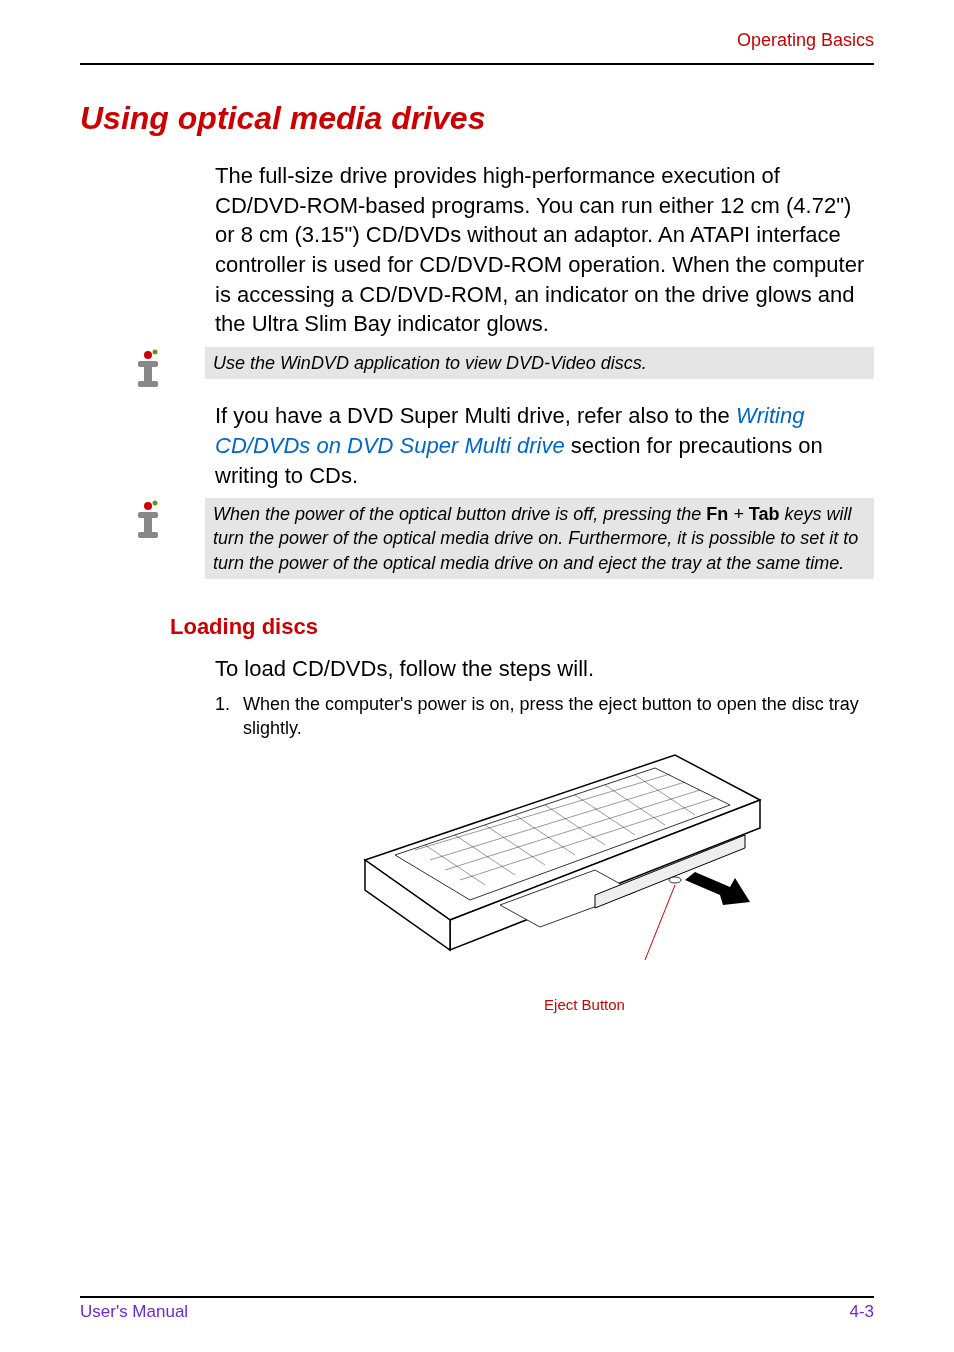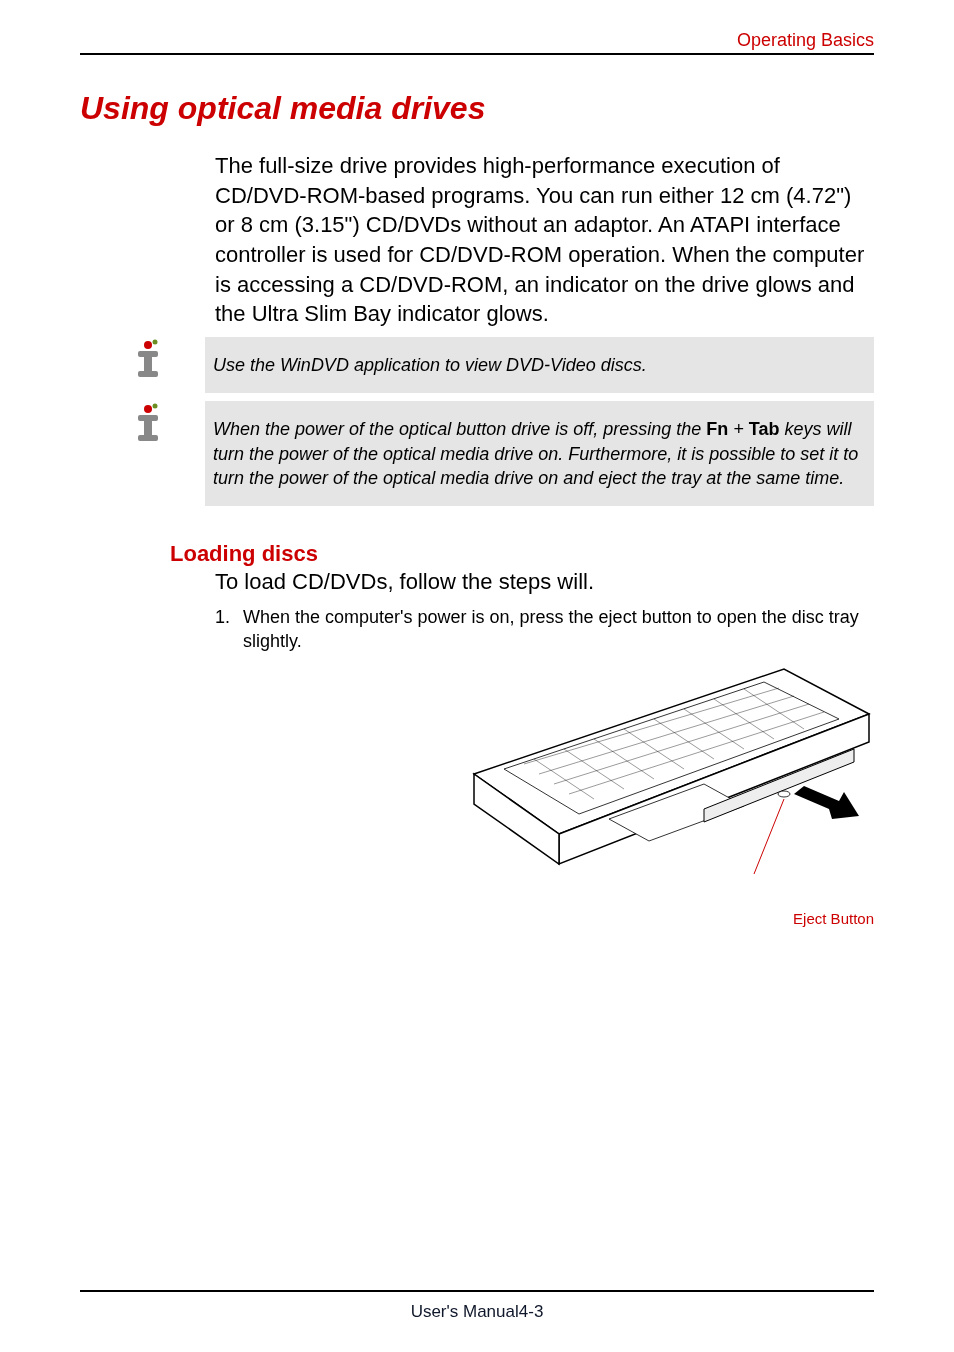--- a/index.html
+++ b/index.html
@@ -10,21 +10,21 @@
     body {
       font-family: Arial, Helvetica, sans-serif;
       background: #ffffff;
       width: 954px;
       height: 1352px;
       position: relative;
       padding: 30px 80px 30px 80px;
     }
     .header-section {
       text-align: right;
-      padding-bottom: 2px;
+      padding-bottom: 12px;
       border-bottom: 2px solid #000;
       margin-bottom: 35px;
     }
     .header-text {
       color: #CC0000;
       font-size: 18px;
     }
     h1 {
       color: #CC0000;
       font-size: 32px;
@@ -54,53 +54,54 @@
       margin-right: 25px;
       padding-top: 2px;
     }
     .note-icon svg {
       width: 36px;
       height: 40px;
     }
     .note-content {
       flex: 1;
       background: #E5E5E5;
-      padding: 16px 8px;
+      padding: 4px 8px;
       font-style: italic;
       font-size: 18px;
       line-height: 1.35;
     }
     .link-text {
       color: #0066CC;
       font-style: italic;
     }
     h2 {
       color: #CC0000;
       font-size: 22px;
       font-weight: bold;
       margin-top: 35px;
+      margin-bottom: 14px;
       margin-left: 90px;
     }
     .numbered-list {
       margin-left: 135px;
       font-size: 18px;
       line-height: 1.35;
     }
     .numbered-item {
       display: flex;
       margin-bottom: 4px;
     }
     .num {
       width: 28px;
       flex-shrink: 0;
     }
     .figure-area {
       margin-top: 10px;
       margin-left: 135px;
-      text-align: right;
+      text-align: center;
     }
     .figure-svg {
       display: inline-block;
     }
     .figure-label {
       color: #CC0000;
       font-size: 15px;
       margin-top: 2px;
     }
     .figure-caption {
@@ -108,24 +109,24 @@
       font-style: italic;
       font-size: 17px;
       margin-top: 14px;
     }
     .footer {
       position: absolute;
       bottom: 30px;
       left: 80px;
       right: 80px;
       border-top: 2px solid #000;
-      padding-top: 10px;
+      padding-top: 4px;
       display: flex;
-      justify-content: center;
-      color: #0f172a;
+      justify-content: space-between;
+      color: #6d28d9;
       font-size: 17px;
     }
     .bold {
       font-weight: bold;
       font-style: normal;
     }
   </style>
 </head>
 <body>
 
@@ -146,20 +147,23 @@
       <circle cx="25" cy="3" r="2.5" fill="#6B8E23"></circle>
       <rect x="8" y="12" width="20" height="6" rx="2" fill="#888"></rect>
       <rect x="14" y="14" width="8" height="20" fill="#888"></rect>
       <rect x="8" y="32" width="20" height="6" rx="2" fill="#888"></rect>
     </svg>
   </div>
   <div class="note-content">Use the WinDVD application to view DVD-Video discs.</div>
 </div>
 
 <div class="body-text">
+  <p>
+    <span>If you have a DVD Super Multi drive, refer also to the </span><span class="link-text">Writing CD/DVDs on DVD Super Multi drive</span><span> section for precautions on writing to CDs.</span>
+  </p>
 </div>
 
 <div class="note-box">
   <div class="note-icon">
     <svg viewBox="0 0 36 40">
       <circle cx="18" cy="6" r="4" fill="#CC0000"></circle>
       <circle cx="25" cy="3" r="2.5" fill="#6B8E23"></circle>
       <rect x="8" y="12" width="20" height="6" rx="2" fill="#888"></rect>
       <rect x="14" y="14" width="8" height="20" fill="#888"></rect>
       <rect x="8" y="32" width="20" height="6" rx="2" fill="#888"></rect>

